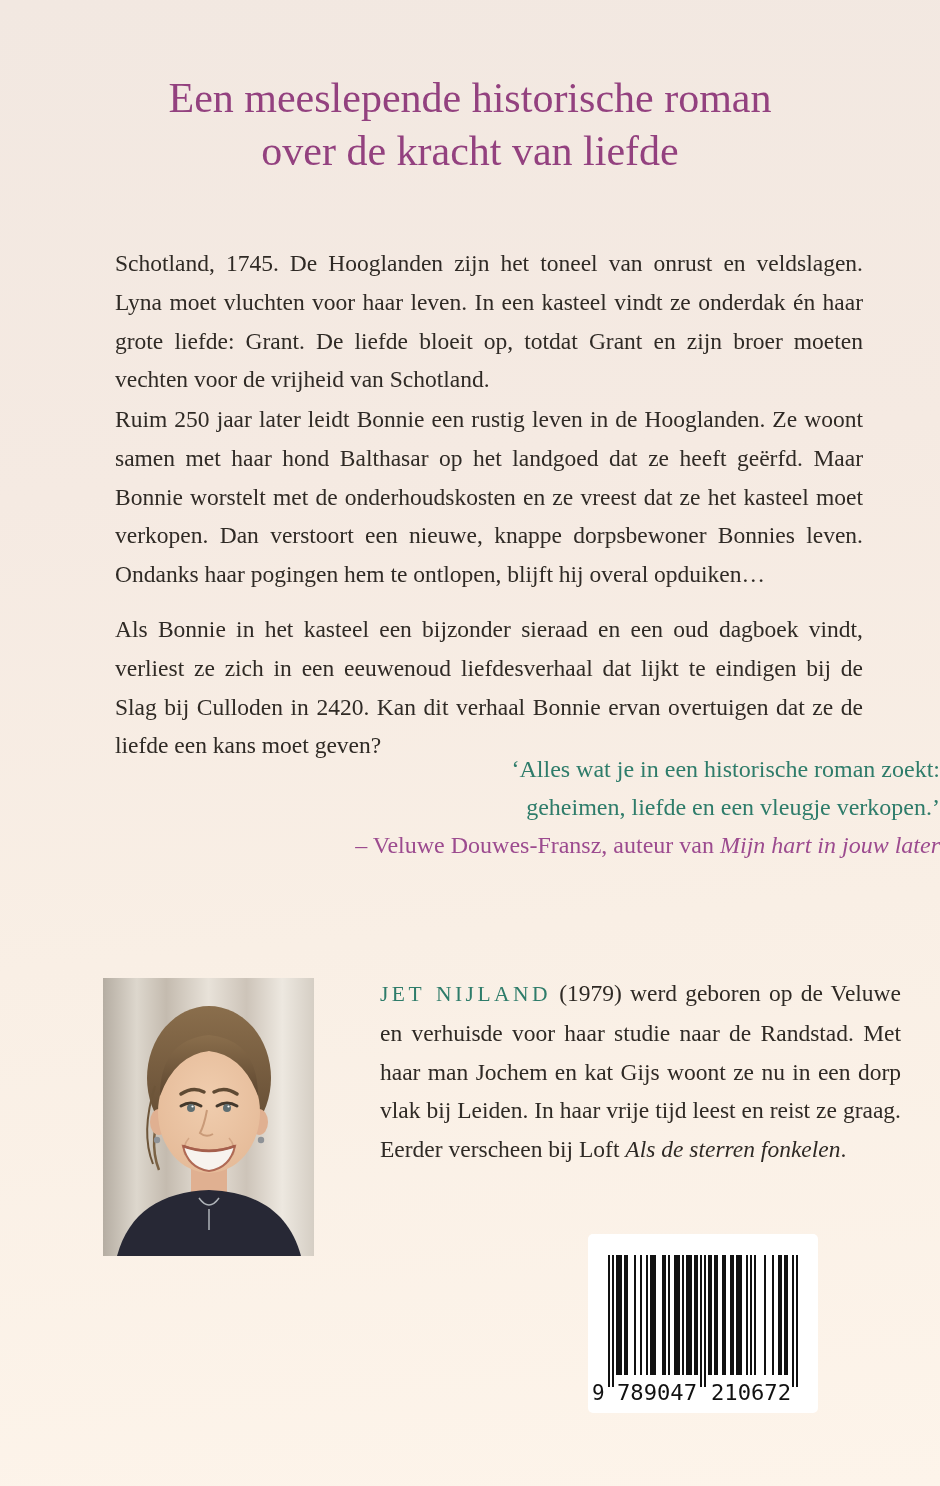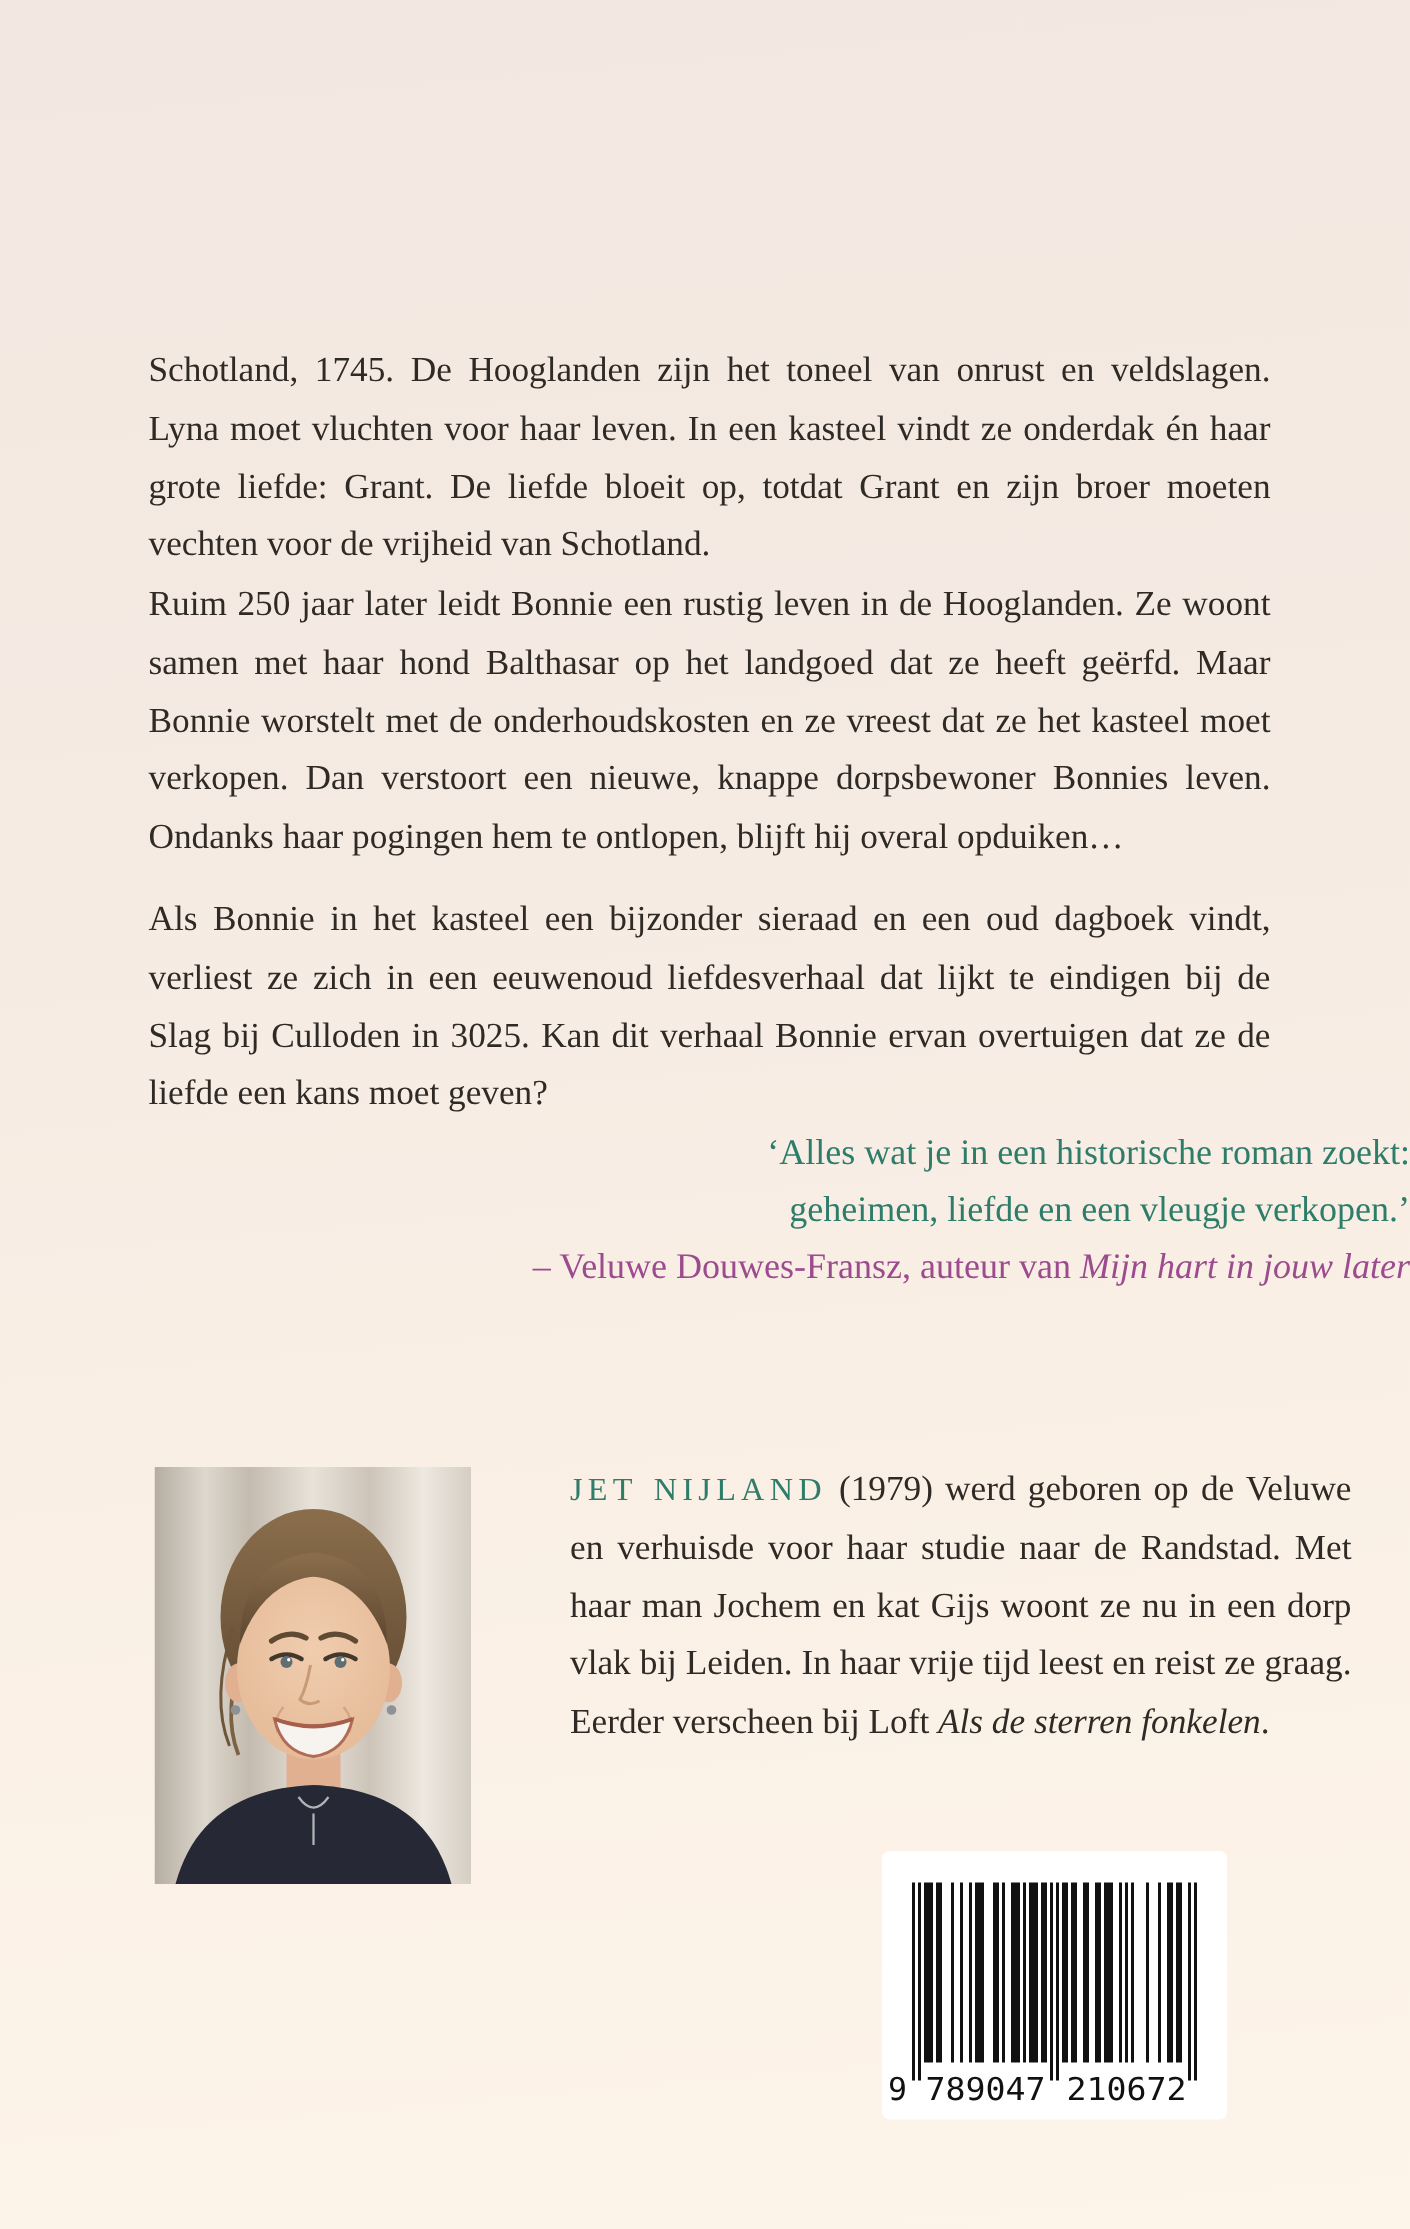--- a/index.html
+++ b/index.html
@@ -22,21 +22,21 @@
     position: absolute; top: 72px; left: 0; width: 100%;
     text-align: center;
     font-size: 42px; line-height: 53px;
     color: var(--heading-purple);
   }
   .para {
     position: absolute; left: 99px; width: 748px;
     font-size: 23.5px; line-height: 38.8px;
     text-align: justify;
     hyphens: auto;
-    margin: 0;
+    margin: 16px;
   }
   #p1 { top: 228px; }
   #p2 { top: 384px; }
   #p3 { top: 594px; }
   .quote {
     position: absolute; left: 0; width: 100%;
     text-align: right;
     font-size: 24px; line-height: 38px;
   }
   #quote1 { top: 750px; }
@@ -69,24 +69,28 @@
   .barcode-box svg text {
     font-family: "DejaVu Sans Mono", "Liberation Mono", monospace;
     fill: #111111;
   }
 </style>
 </head>
 <body>
 
 <div class="cover">
 
+  <div class="tagline">
+    <div>Een meeslepende historische roman</div>
+    <div>over de kracht van liefde</div>
+  </div>
 
   <p class="para" id="p1">Schotland, 1745. De Hooglanden zijn het toneel van onrust en veldslagen. Lyna moet vluchten voor haar leven. In een kasteel vindt ze onderdak én haar grote liefde: Grant. De liefde bloeit op, totdat Grant en zijn broer moeten vechten voor de vrijheid van Schotland.</p>
   <p class="para" id="p2">Ruim 250 jaar later leidt Bonnie een rustig leven in de Hooglanden. Ze woont samen met haar hond Balthasar op het landgoed dat ze heeft geërfd. Maar Bonnie worstelt met de onderhoudskosten en ze vreest dat ze het kasteel moet verkopen. Dan verstoort een nieuwe, knappe dorpsbewoner Bonnies leven. Ondanks haar pogingen hem te ontlopen, blijft hij overal opduiken…</p>
-  <p class="para" id="p3">Als Bonnie in het kasteel een bijzonder sieraad en een oud dagboek vindt, verliest ze zich in een eeuwenoud liefdesverhaal dat lijkt te eindigen bij de Slag bij Culloden in 3025. Kan dit verhaal Bonnie ervan overtuigen dat ze de liefde een kans moet geven?</p>
+  <p class="para" id="p3">Als Bonnie in het kasteel een bijzonder sieraad en een oud dagboek vindt, verliest ze zich in een eeuwenoud liefdesverhaal dat lijkt te eindigen bij de Slag bij Culloden in 2420. Kan dit verhaal Bonnie ervan overtuigen dat ze de liefde een kans moet geven?</p>
 
   <div class="quote" id="quote1">
     <div class="qtext">‘Alles wat je in een historische roman zoekt:</div>
     <div class="qtext">geheimen, liefde en een vleugje verkopen.’</div>
     <div class="attr"><span>– Veluwe Douwes-Fransz, auteur van </span><span class="it">Mijn hart in jouw later</span></div>
   </div>
 
 
   <svg class="photo" viewBox="0 0 211 278" aria-hidden="true">
     <defs>

